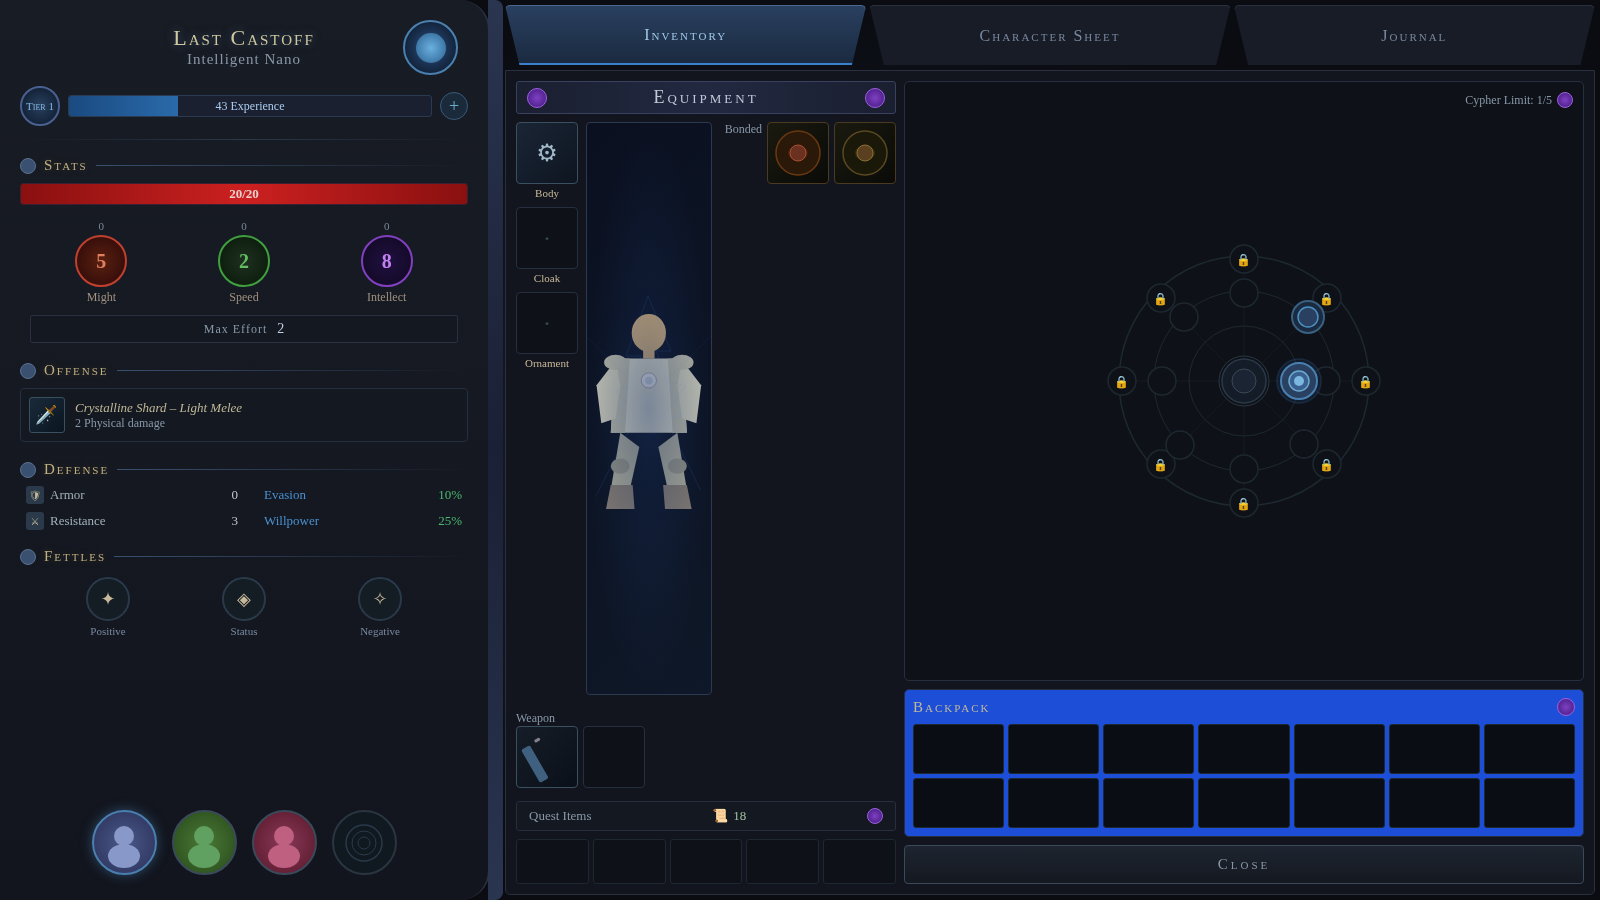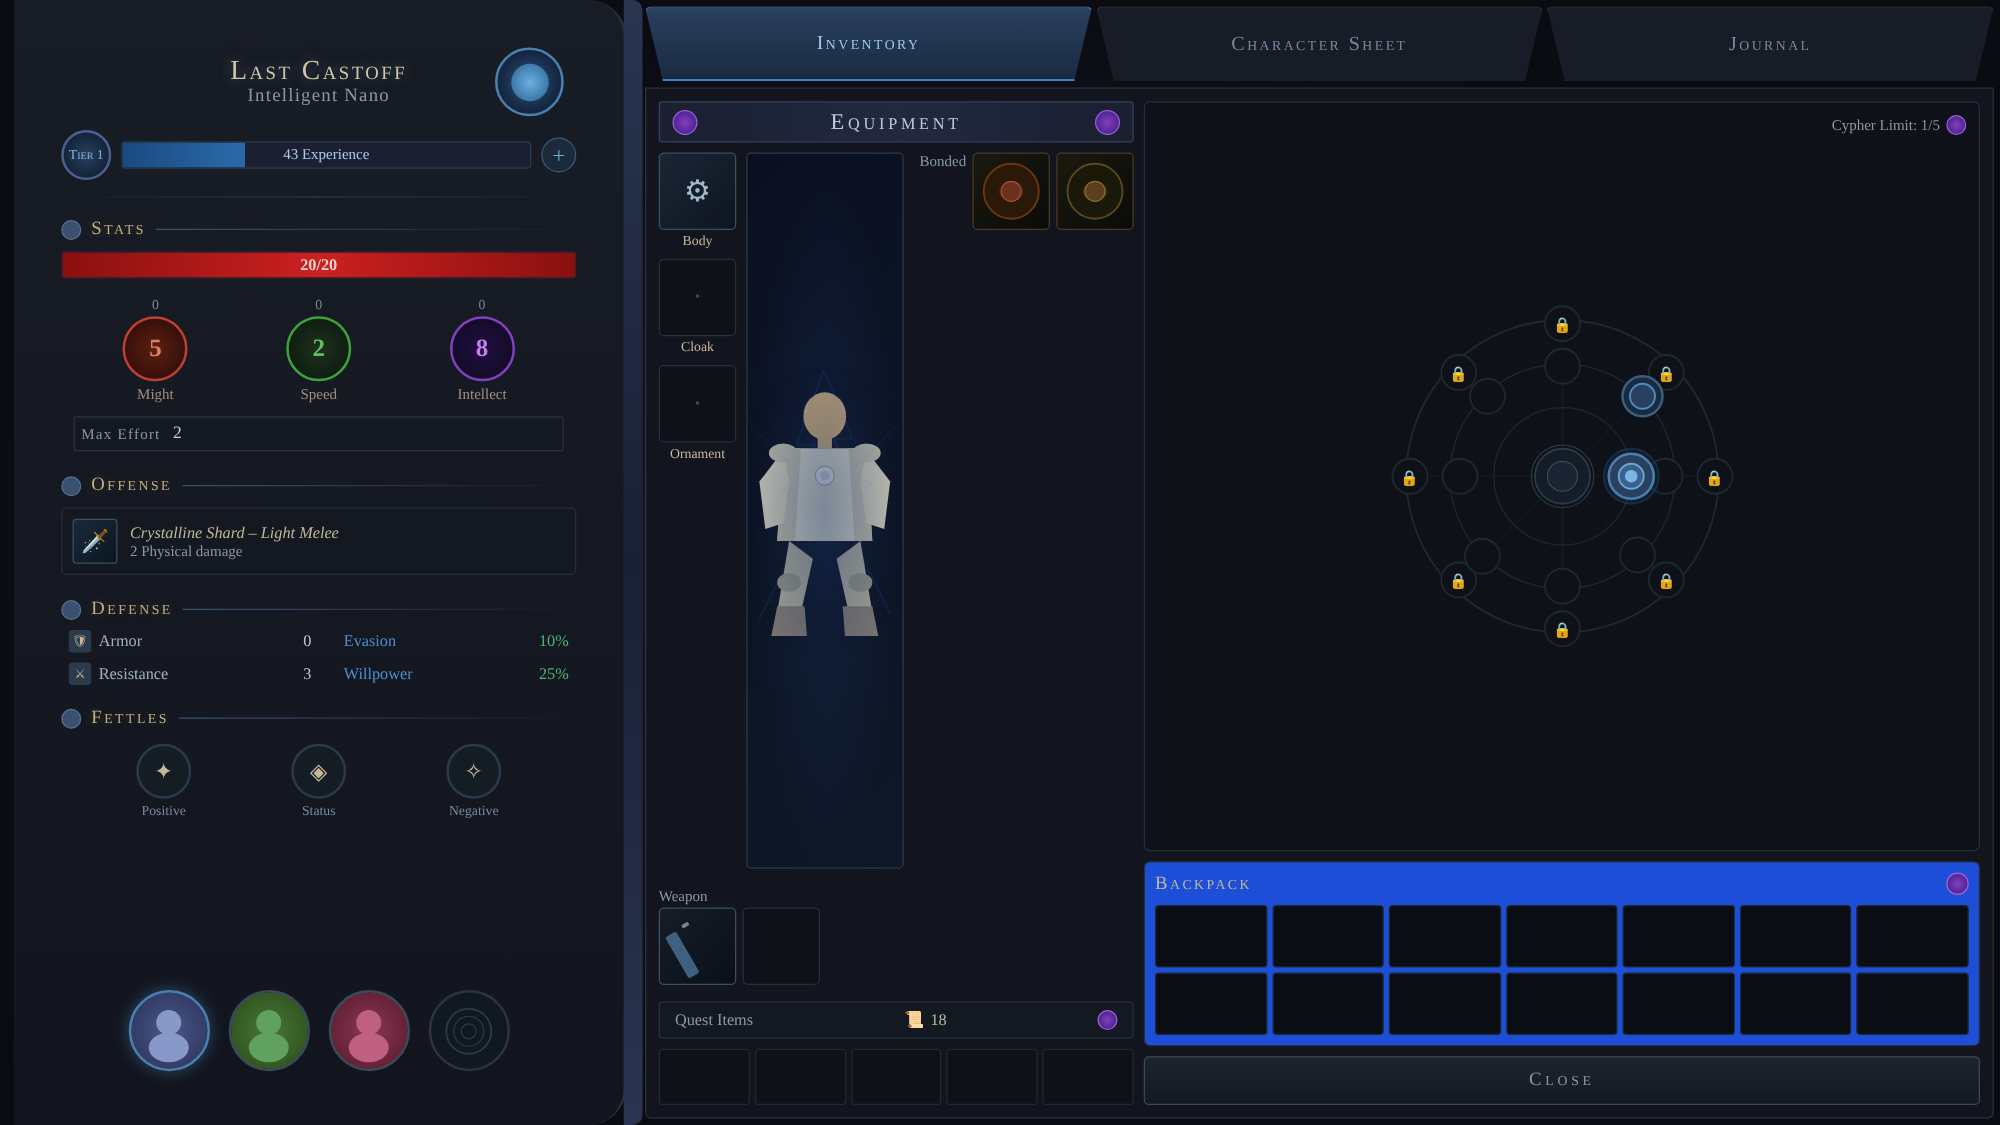--- a/index.html
+++ b/index.html
@@ -30,23 +30,22 @@
     
     .left-panel {
       width: 490px;
       height: 900px;
       position: relative;
       background: linear-gradient(180deg, #181c24 0%, #12151e 100%);
       border-right: 2px solid #2a3040;
       border-radius: 0 30px 30px 0;
       display: flex;
       flex-direction: column;
-      padding: 28px;
+      padding: 10px;
       flex-shrink: 0;
-      margin-left: 11px;
     }
 
     
     .left-panel::before {
       content: '';
       position: absolute;
       top: 0; right: -15px; bottom: 0;
       width: 15px;
       background: linear-gradient(180deg, #2a3550 0%, #1a2035 50%, #2a3550 100%);
       border-radius: 0 8px 8px 0;
@@ -277,21 +276,21 @@
       color: #c080f0;
     }
 
     .stat-label {
       font-size: 12px;
       color: #a09080;
     }
 
     .max-effort {
       display: flex;
-      justify-content: flex-start;
+      justify-content: center;
       align-items: center;
       gap: 10px;
       padding: 5px;
       background: #141820;
       border: 1px solid #2a3040;
       border-radius: 2px;
       margin: 5px 10px;
     }
 
     .max-effort-label {

